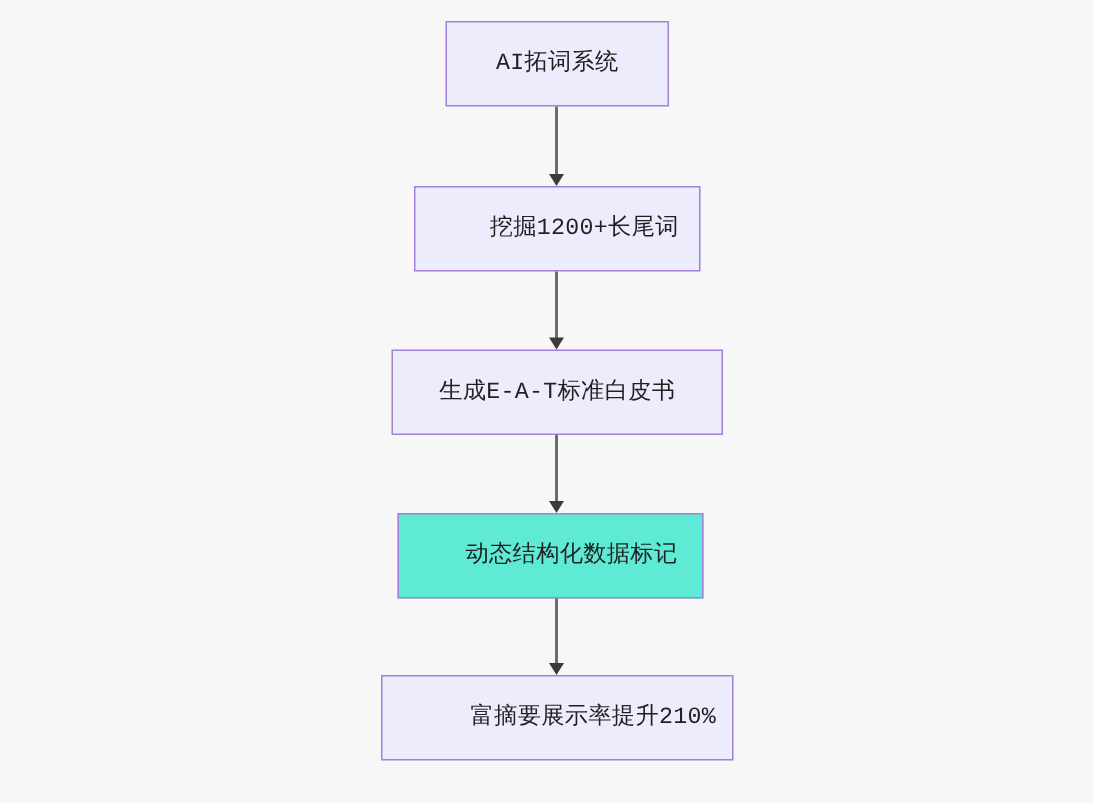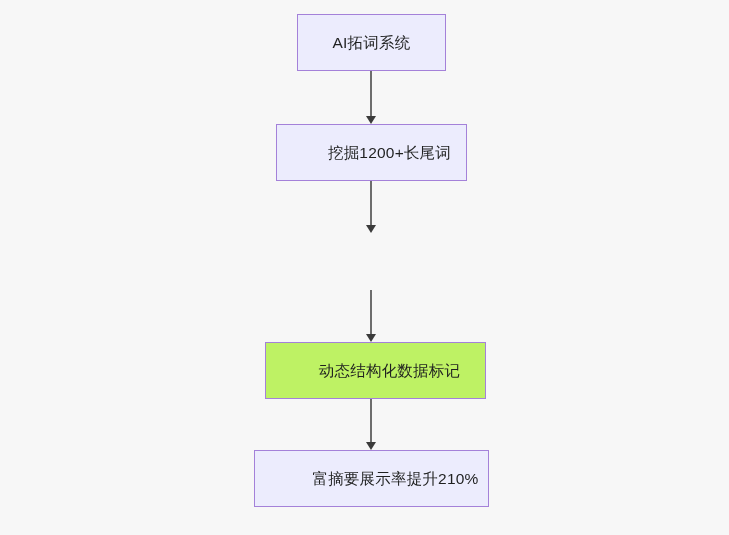--- a/index.html
+++ b/index.html
@@ -26,20 +26,21 @@
     color: #1f2020;
     font-size: 15.5px;
     line-height: 1;
     letter-spacing: 0.2px;
     display: flex;
     align-items: center;
     justify-content: center;
     text-align: right;
     white-space: nowrap;
     border-radius: 0;
+    font-family: Liberation Mono, monospace;
   }
   .flow-connector {
     position: absolute;
     width: 18px;
     display: flex;
     flex-direction: column;
     align-items: center;
     pointer-events: none;
   }
   .flow-connector .conn-line {
@@ -56,21 +57,22 @@
     margin-top: -1px;
   }
 </style>
 </head>
 <body style="background: rgb(247, 247, 247);">
 
 <div id="flowchart-canvas">
 
   <div class="flow-node" style="left: 297px; top: 14px; width: 149px; height: 57px; background: rgb(236, 236, 253); border-color: rgb(164, 129, 217); color: rgb(31, 32, 32);">AI拓词系统</div>
   <div class="flow-node" style="left: 276px; top: 124px; width: 191px; height: 57px; background: rgb(236, 236, 253); border-color: rgb(164, 129, 217); color: rgb(31, 32, 32); padding-left: 36px;">挖掘1200+长尾词</div>
-  <div class="flow-node" style="left: 265px; top: 342px; width: 221px; height: 57px; background: #bef264; border-color: rgb(164, 129, 217); color: rgb(31, 32, 32); padding-left: 28px;">动态结构化数据标记</div>
+  <div class="flow-node" style="left: 261px; top: 233px; width: 221px; height: 57px; background: rgb(236, 236, 253); border-color: rgb(164, 129, 217); color: rgb(31, 32, 32);">生成E-A-T标准白皮书</div>
+  <div class="flow-node" style="left: 265px; top: 342px; width: 204px; height: 57px; background: #5eead4; border-color: rgb(164, 129, 217); color: rgb(31, 32, 32); padding-left: 28px;">动态结构化数据标记</div>
   <div class="flow-node" style="left: 254px; top: 450px; width: 235px; height: 57px; background: rgb(236, 236, 253); border-color: rgb(164, 129, 217); color: rgb(31, 32, 32); padding-left: 48px;">富摘要展示率提升210%</div>
 
   <div class="flow-connector" style="left: 362px; top: 71px; height: 53px;">
     <div class="conn-line" style="background: rgb(109, 109, 109);"></div>
     <div class="conn-head" style="border-top-color: rgb(59, 59, 59);"></div>
   </div>
   <div class="flow-connector" style="left: 362px; top: 181px; height: 52px;">
     <div class="conn-line" style="background: rgb(109, 109, 109);"></div>
     <div class="conn-head" style="border-top-color: rgb(59, 59, 59);"></div>
   </div>

